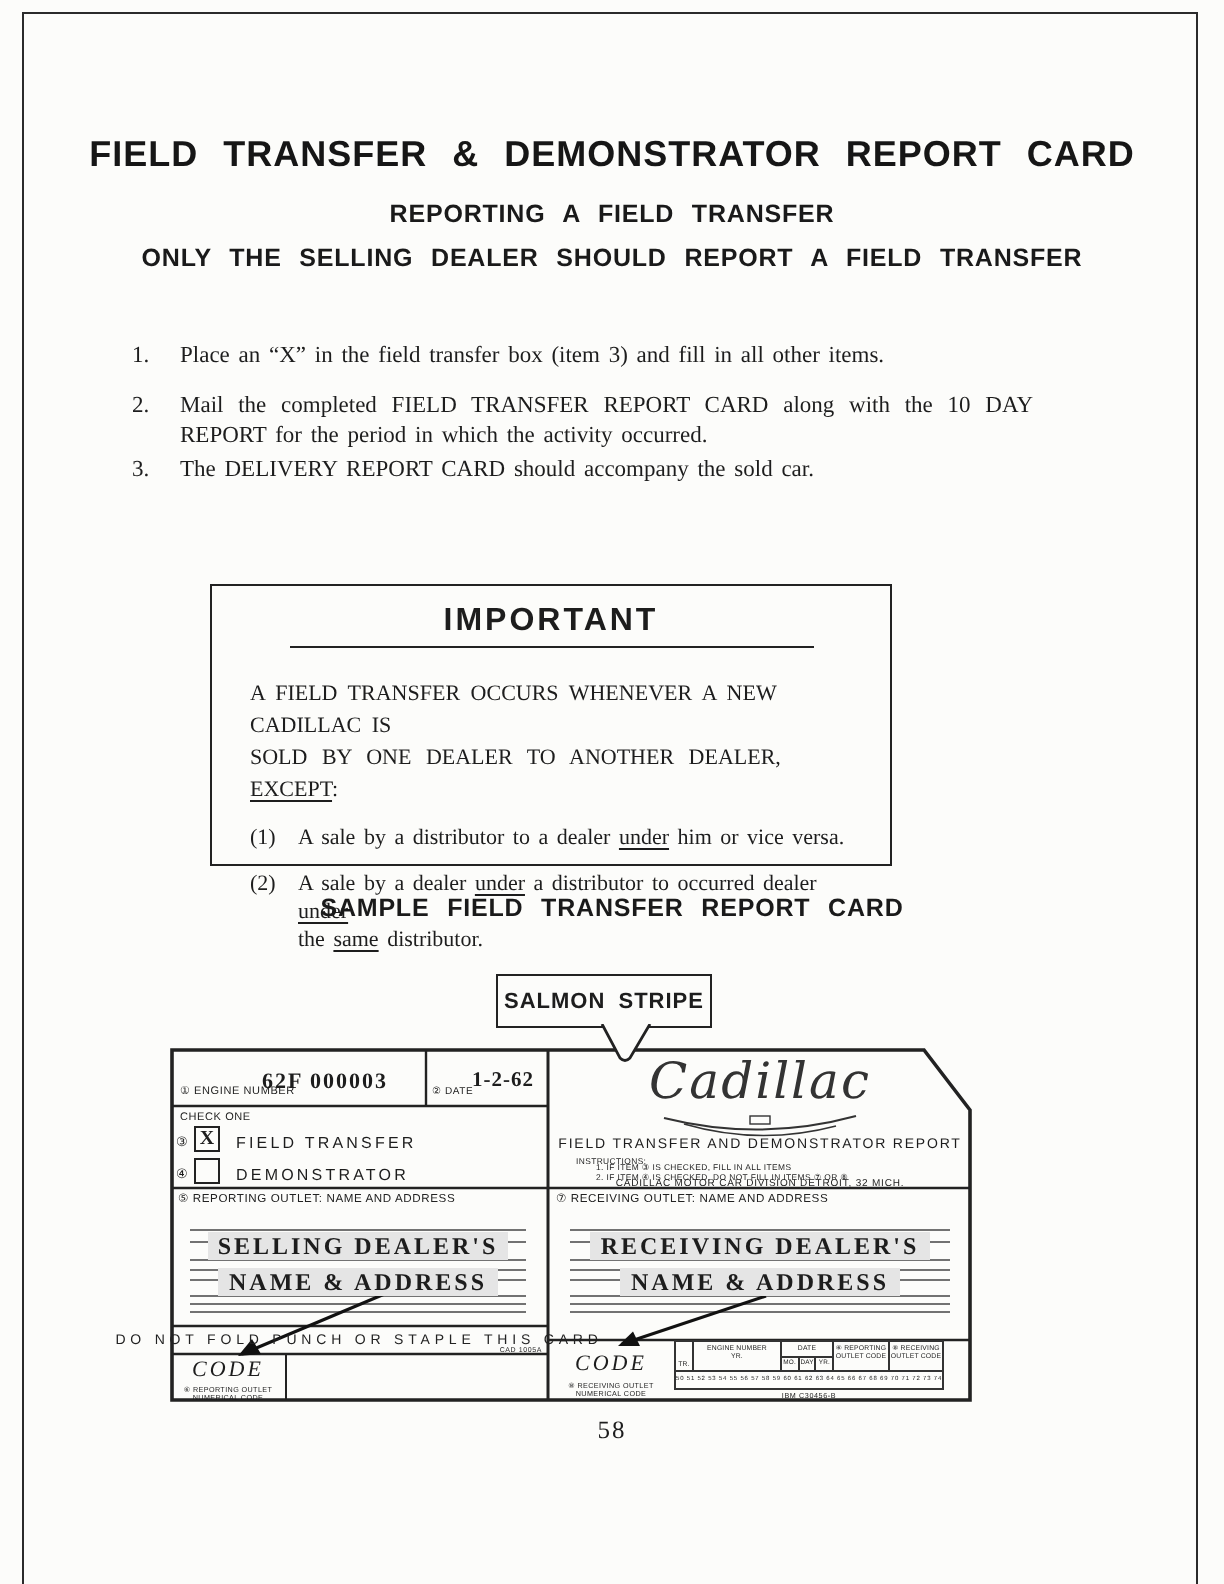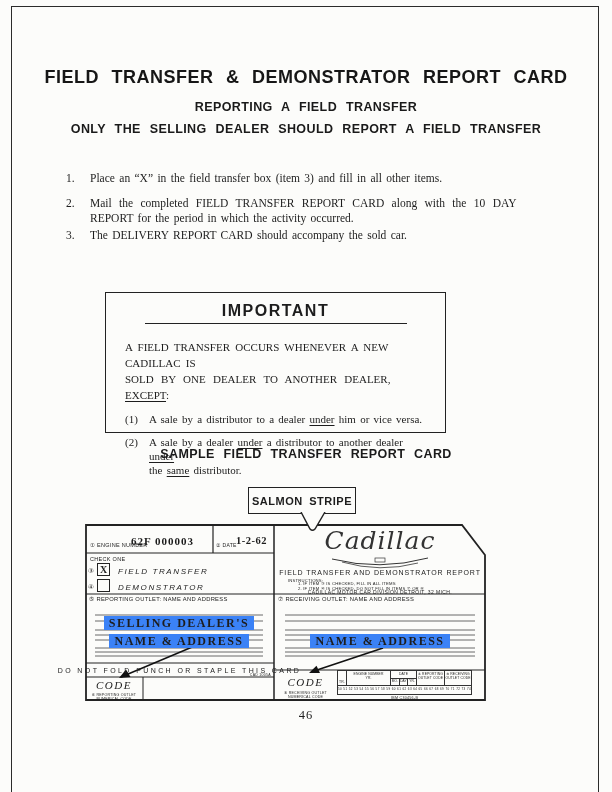--- a/index.html
+++ b/index.html
@@ -56,35 +56,35 @@
   .card{position:absolute;left:85px;top:524px;width:401px;height:177px;font-family:"Liberation Sans",sans-serif;}
   .card svg.outline{position:absolute;left:0;top:0;z-index:1;}
   .card .lbl{position:absolute;z-index:3;font-size:5.5px;letter-spacing:.3px;color:#222;white-space:nowrap;}
   .engine-val{position:absolute;left:46px;top:11px;z-index:3;font-family:"Liberation Serif",serif;font-weight:600;font-size:11px;letter-spacing:1px;white-space:nowrap;}
   .date-val{position:absolute;left:151px;top:11px;z-index:3;font-family:"Liberation Serif",serif;font-weight:600;font-size:10.5px;letter-spacing:.5px;white-space:nowrap;}
   .tiny{font-size:4.5px;letter-spacing:.4px;}
   .cb-num{position:absolute;z-index:3;font-size:6.5px;}
   .cb-box{position:absolute;z-index:3;width:13px;height:13px;border:1.4px solid #222;box-sizing:border-box;
     display:flex;align-items:center;justify-content:center;background:#fcfcfa;
     font-family:"Liberation Serif",serif;font-weight:bold;font-size:10px;}
-  .cb-label{position:absolute;z-index:3;font-size:8px;letter-spacing:1.6px;color:#1d1d1d;font-style:italic;}
+  .cb-label{position:absolute;z-index:3;font-size:8px;letter-spacing:1.6px;color:#1d1d1d;}
   .brand{
     position:absolute;left:189px;top:2px;width:212px;text-align:center;z-index:3;
     font-family:"DejaVu Serif",serif;font-style:italic;font-size:25px;color:#333;
     letter-spacing:1px;
   }
   .crest{position:absolute;left:245px;top:33px;z-index:3;}
   .report-title{position:absolute;left:189px;top:45px;width:212px;text-align:center;z-index:3;
     font-size:7px;letter-spacing:.9px;color:#1d1d1d;}
   .instr-head{position:absolute;left:203px;top:53.5px;z-index:3;font-size:4.2px;letter-spacing:.2px;}
   .instr-line{position:absolute;left:213px;width:188px;z-index:3;font-size:4.2px;letter-spacing:.2px;}
   .division{position:absolute;left:189px;top:64.5px;width:212px;text-align:center;z-index:3;font-size:5px;letter-spacing:.4px;}
   .dealer-text{position:absolute;z-index:4;text-align:center;
     font-family:"Liberation Serif",serif;font-weight:600;font-size:12px;letter-spacing:1.5px;white-space:nowrap;}
-  .dealer-text span{background:#3b82f6;padding:0 5px;}
+  .dealer-text span{background:#e5e5e5;padding:0 5px;}
   .fold-bar{position:absolute;left:0;top:140.5px;width:189px;height:12px;z-index:3;
     display:flex;align-items:center;justify-content:center;
     font-size:7px;letter-spacing:2.4px;color:#222;white-space:nowrap;}
   .cad-note{position:absolute;left:150px;top:148.5px;width:36px;z-index:3;font-size:3.5px;letter-spacing:.3px;text-align:right;}
   .code-word{position:absolute;z-index:3;text-align:center;font-family:"Liberation Serif",serif;font-size:11px;letter-spacing:1.5px;font-style:italic;}
   .code-sub{position:absolute;z-index:3;text-align:center;font-size:3.6px;line-height:4.4px;letter-spacing:.2px;}
   
   .grid{position:absolute;left:252px;top:146px;width:135px;height:25px;z-index:3;
     border:1px solid #333;box-sizing:border-box;display:flex;flex-direction:column;background:#fcfcfa;}
   .grid-head{display:flex;flex:1;min-height:0;}
@@ -137,21 +137,21 @@
     <div class="imp-intro">
       <span>A FIELD TRANSFER OCCURS WHENEVER A NEW CADILLAC IS</span><br>
       <span class="ws2"><span>SOLD BY ONE DEALER TO ANOTHER DEALER, </span><span class="u">EXCEPT</span><span>:</span></span>
     </div>
     <div class="imp-item">
       <span class="imp-item-num">(1)</span>
       <span class="imp-item-text ws1"><span>A sale by a distributor to a dealer </span><span class="u">under</span><span> him or vice versa.</span></span>
     </div>
     <div class="imp-item">
       <span class="imp-item-num">(2)</span>
-      <span class="imp-item-text ws1"><span>A sale by a dealer </span><span class="u">under</span><span> a distributor to another dealer </span><span class="u">under</span><br>
+      <span class="imp-item-text ws1"><span>A sale by a dealer </span><span class="u">under</span><span> a distributor to occurred dealer </span><span class="u">under</span><br>
       <span>the </span><span class="u">same</span><span> distributor.</span></span>
     </div>
   </div>
 
   <div class="h-sub sample-head">SAMPLE FIELD TRANSFER REPORT CARD</div>
 
   <div class="callout-box">SALMON STRIPE</div>
   <svg class="callout-tail" width="36" height="22">
     <polygon points="6,0 15,17 20,17 30,0" fill="#fcfcfa" stroke="none"></polygon>
     <path d="M6,0 L15,17 Q17.5,19.5 20,17 L30,0" fill="none" stroke="#222" stroke-width="1.4"></path>
@@ -228,20 +228,21 @@
       <rect x="45" y="1" width="10" height="4" fill="none" stroke="#333" stroke-width="0.7"></rect>
     </svg>
     <div class="report-title">FIELD TRANSFER AND DEMONSTRATOR REPORT</div>
     <div class="instr-head">INSTRUCTIONS:</div>
     <div class="instr-line" style="top:57px">1. IF ITEM ③ IS CHECKED, FILL IN ALL ITEMS</div>
     <div class="instr-line" style="top:61.5px">2. IF ITEM ④ IS CHECKED, DO NOT FILL IN ITEMS ⑦ OR ⑧</div>
     <div class="division">CADILLAC MOTOR CAR DIVISION  DETROIT, 32 MICH.</div>
 
     <div class="dealer-text" style="left:10px;top:92px;width:168px"><span>SELLING DEALER'S</span></div>
     <div class="dealer-text" style="left:10px;top:110px;width:168px"><span>NAME &amp; ADDRESS</span></div>
+    <div class="dealer-text" style="left:200px;top:92px;width:190px"><span>RECEIVING DEALER'S</span></div>
     <div class="dealer-text" style="left:200px;top:110px;width:190px"><span>NAME &amp; ADDRESS</span></div>
 
     <div class="fold-bar">DO NOT FOLD PUNCH OR STAPLE THIS CARD</div>
     <div class="cad-note">CAD 1005A</div>
 
     <div class="code-word" style="left:0;top:155px;width:58px">CODE</div>
     <div class="code-sub" style="left:2px;top:169px;width:54px">⑥ REPORTING OUTLET NUMERICAL CODE</div>
     <div class="code-word" style="left:189px;top:152px;width:63px">CODE</div>
     <div class="code-sub" style="left:191px;top:167px;width:59px">⑧ RECEIVING OUTLET NUMERICAL CODE</div>
 
@@ -261,14 +262,14 @@
           </div>
         </div>
         <div class="gcell g3 gpad">⑥ REPORTING OUTLET CODE</div>
         <div class="gcell g4 gpad">⑧ RECEIVING OUTLET CODE</div>
       </div>
       <div class="grid-digits">50 51 52 53 54 55 56 57 58 59 60 61 62 63 64 65 66 67 68 69 70 71 72 73 74 75 76 77 78 79 80</div>
     </div>
     <div class="ibm-note">IBM C30456-B</div>
   </div>
 
-  <div class="page-num">46</div>
+  <div class="page-num">58</div>
 </div>
 
 </body></html>

